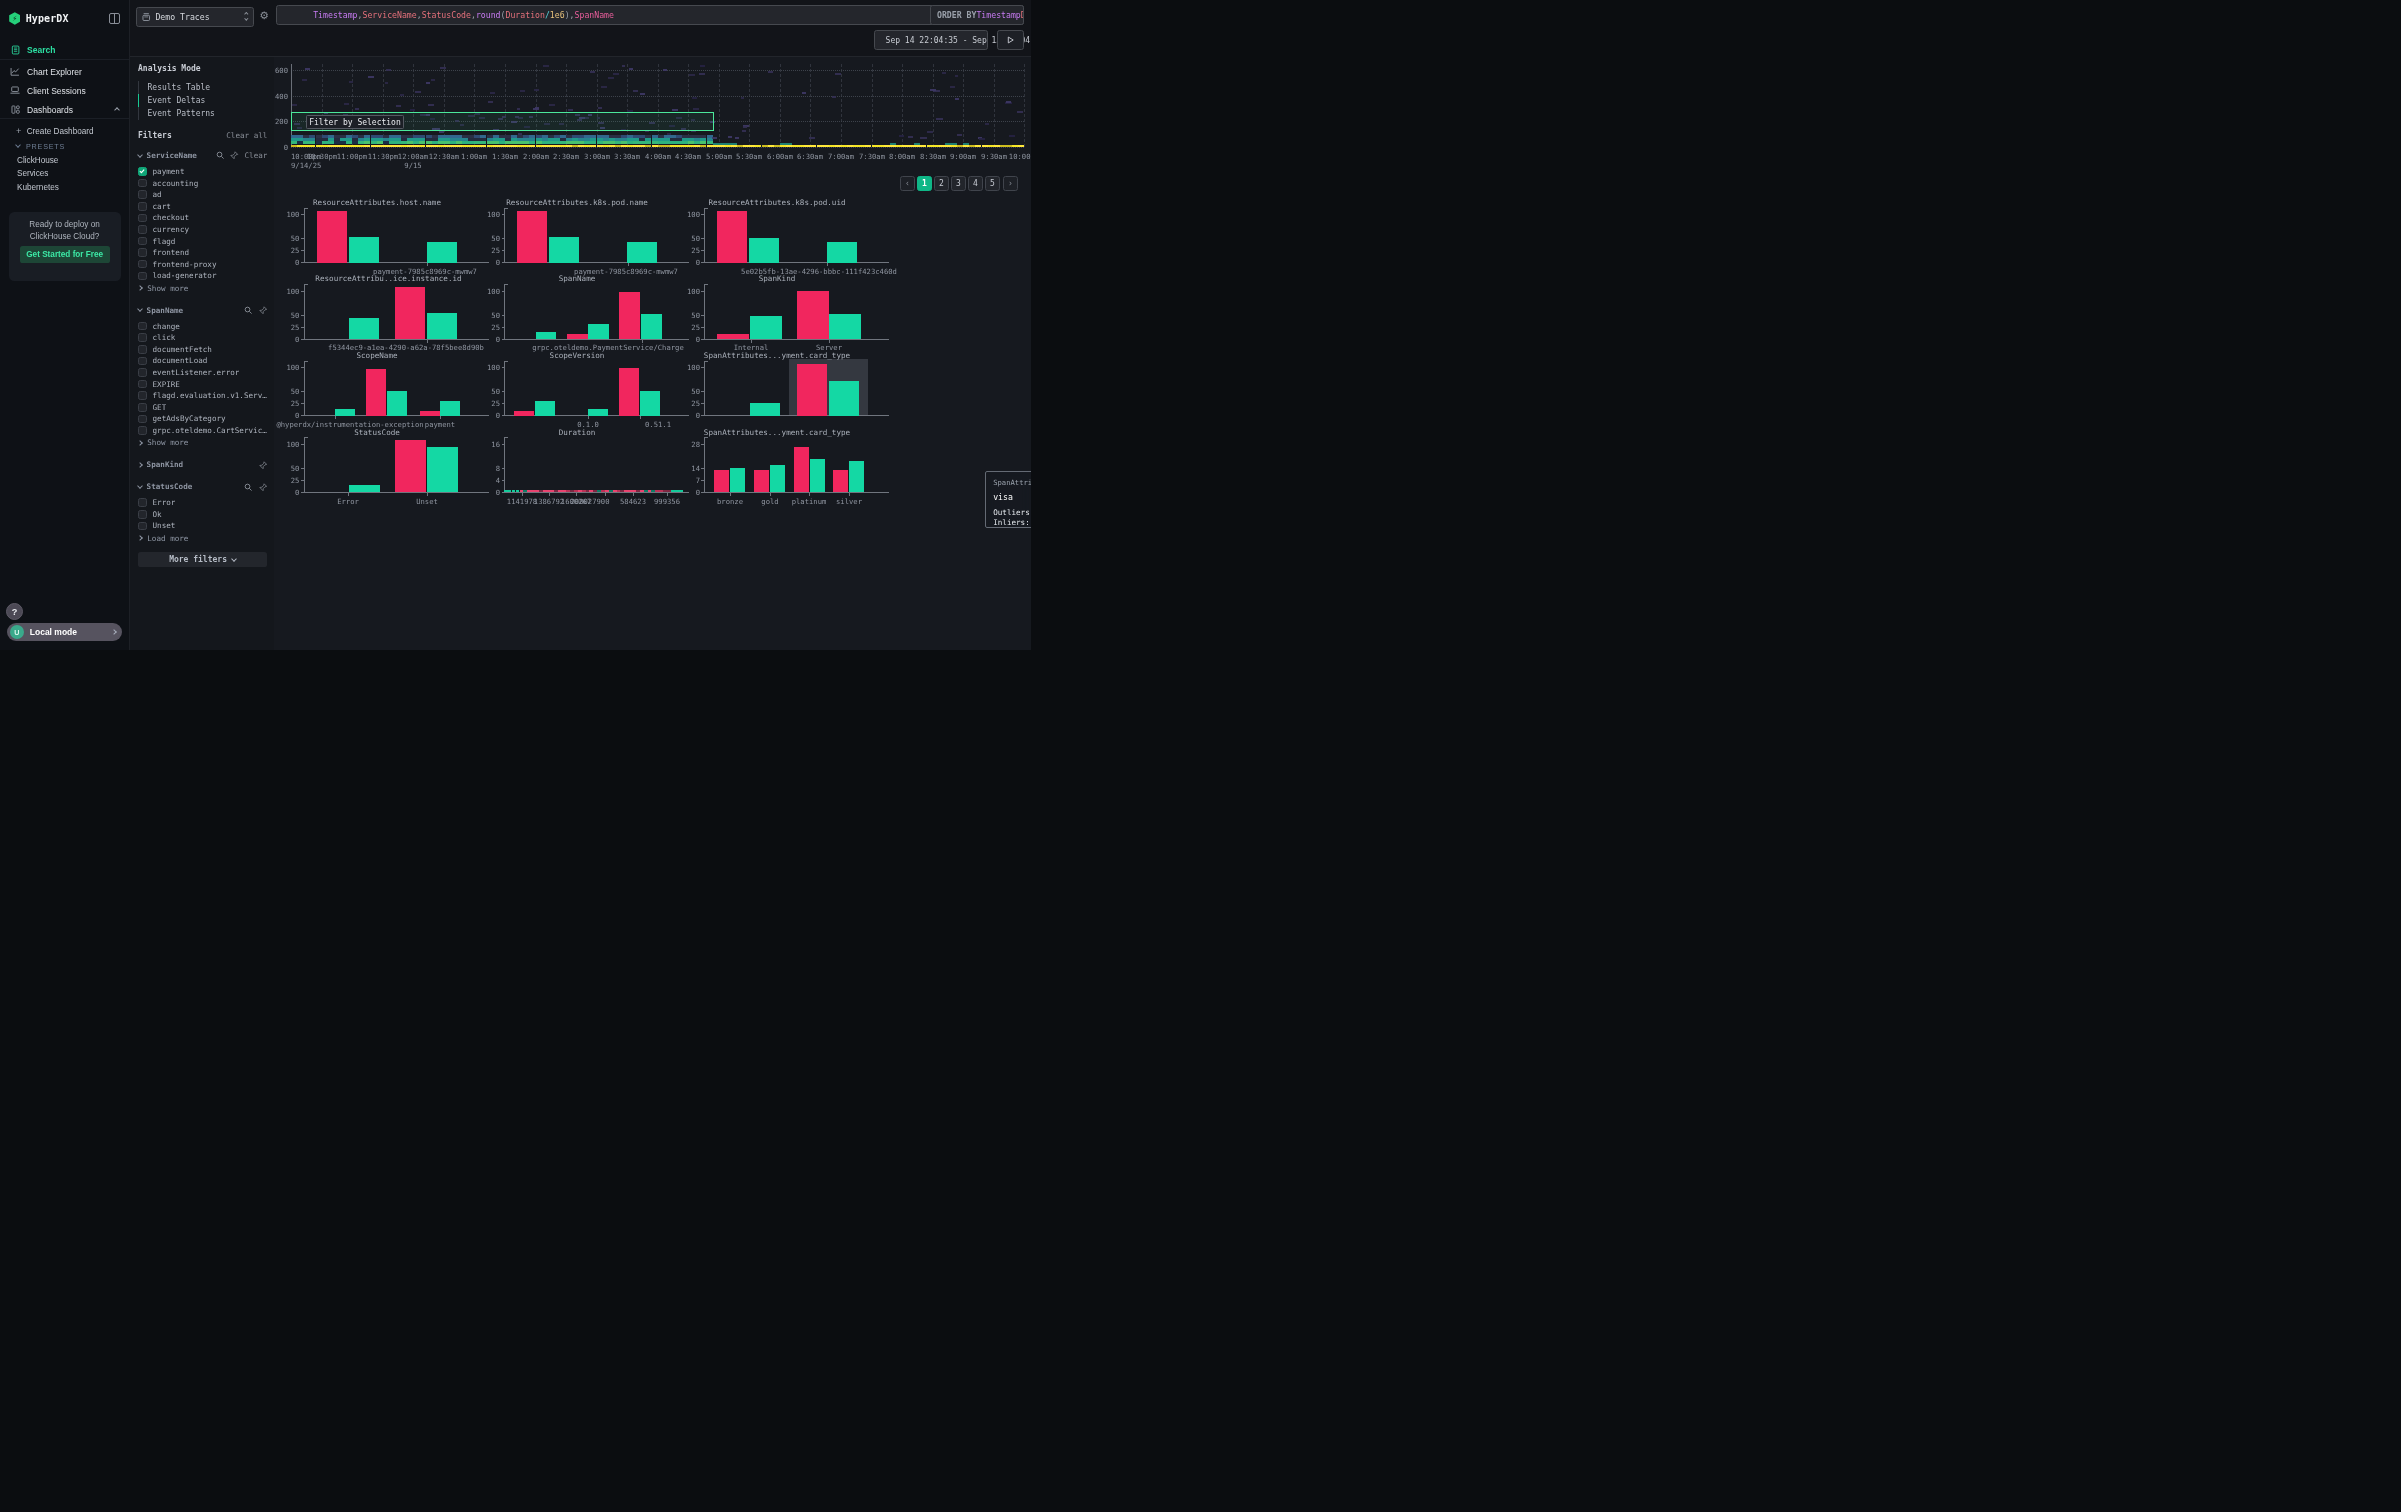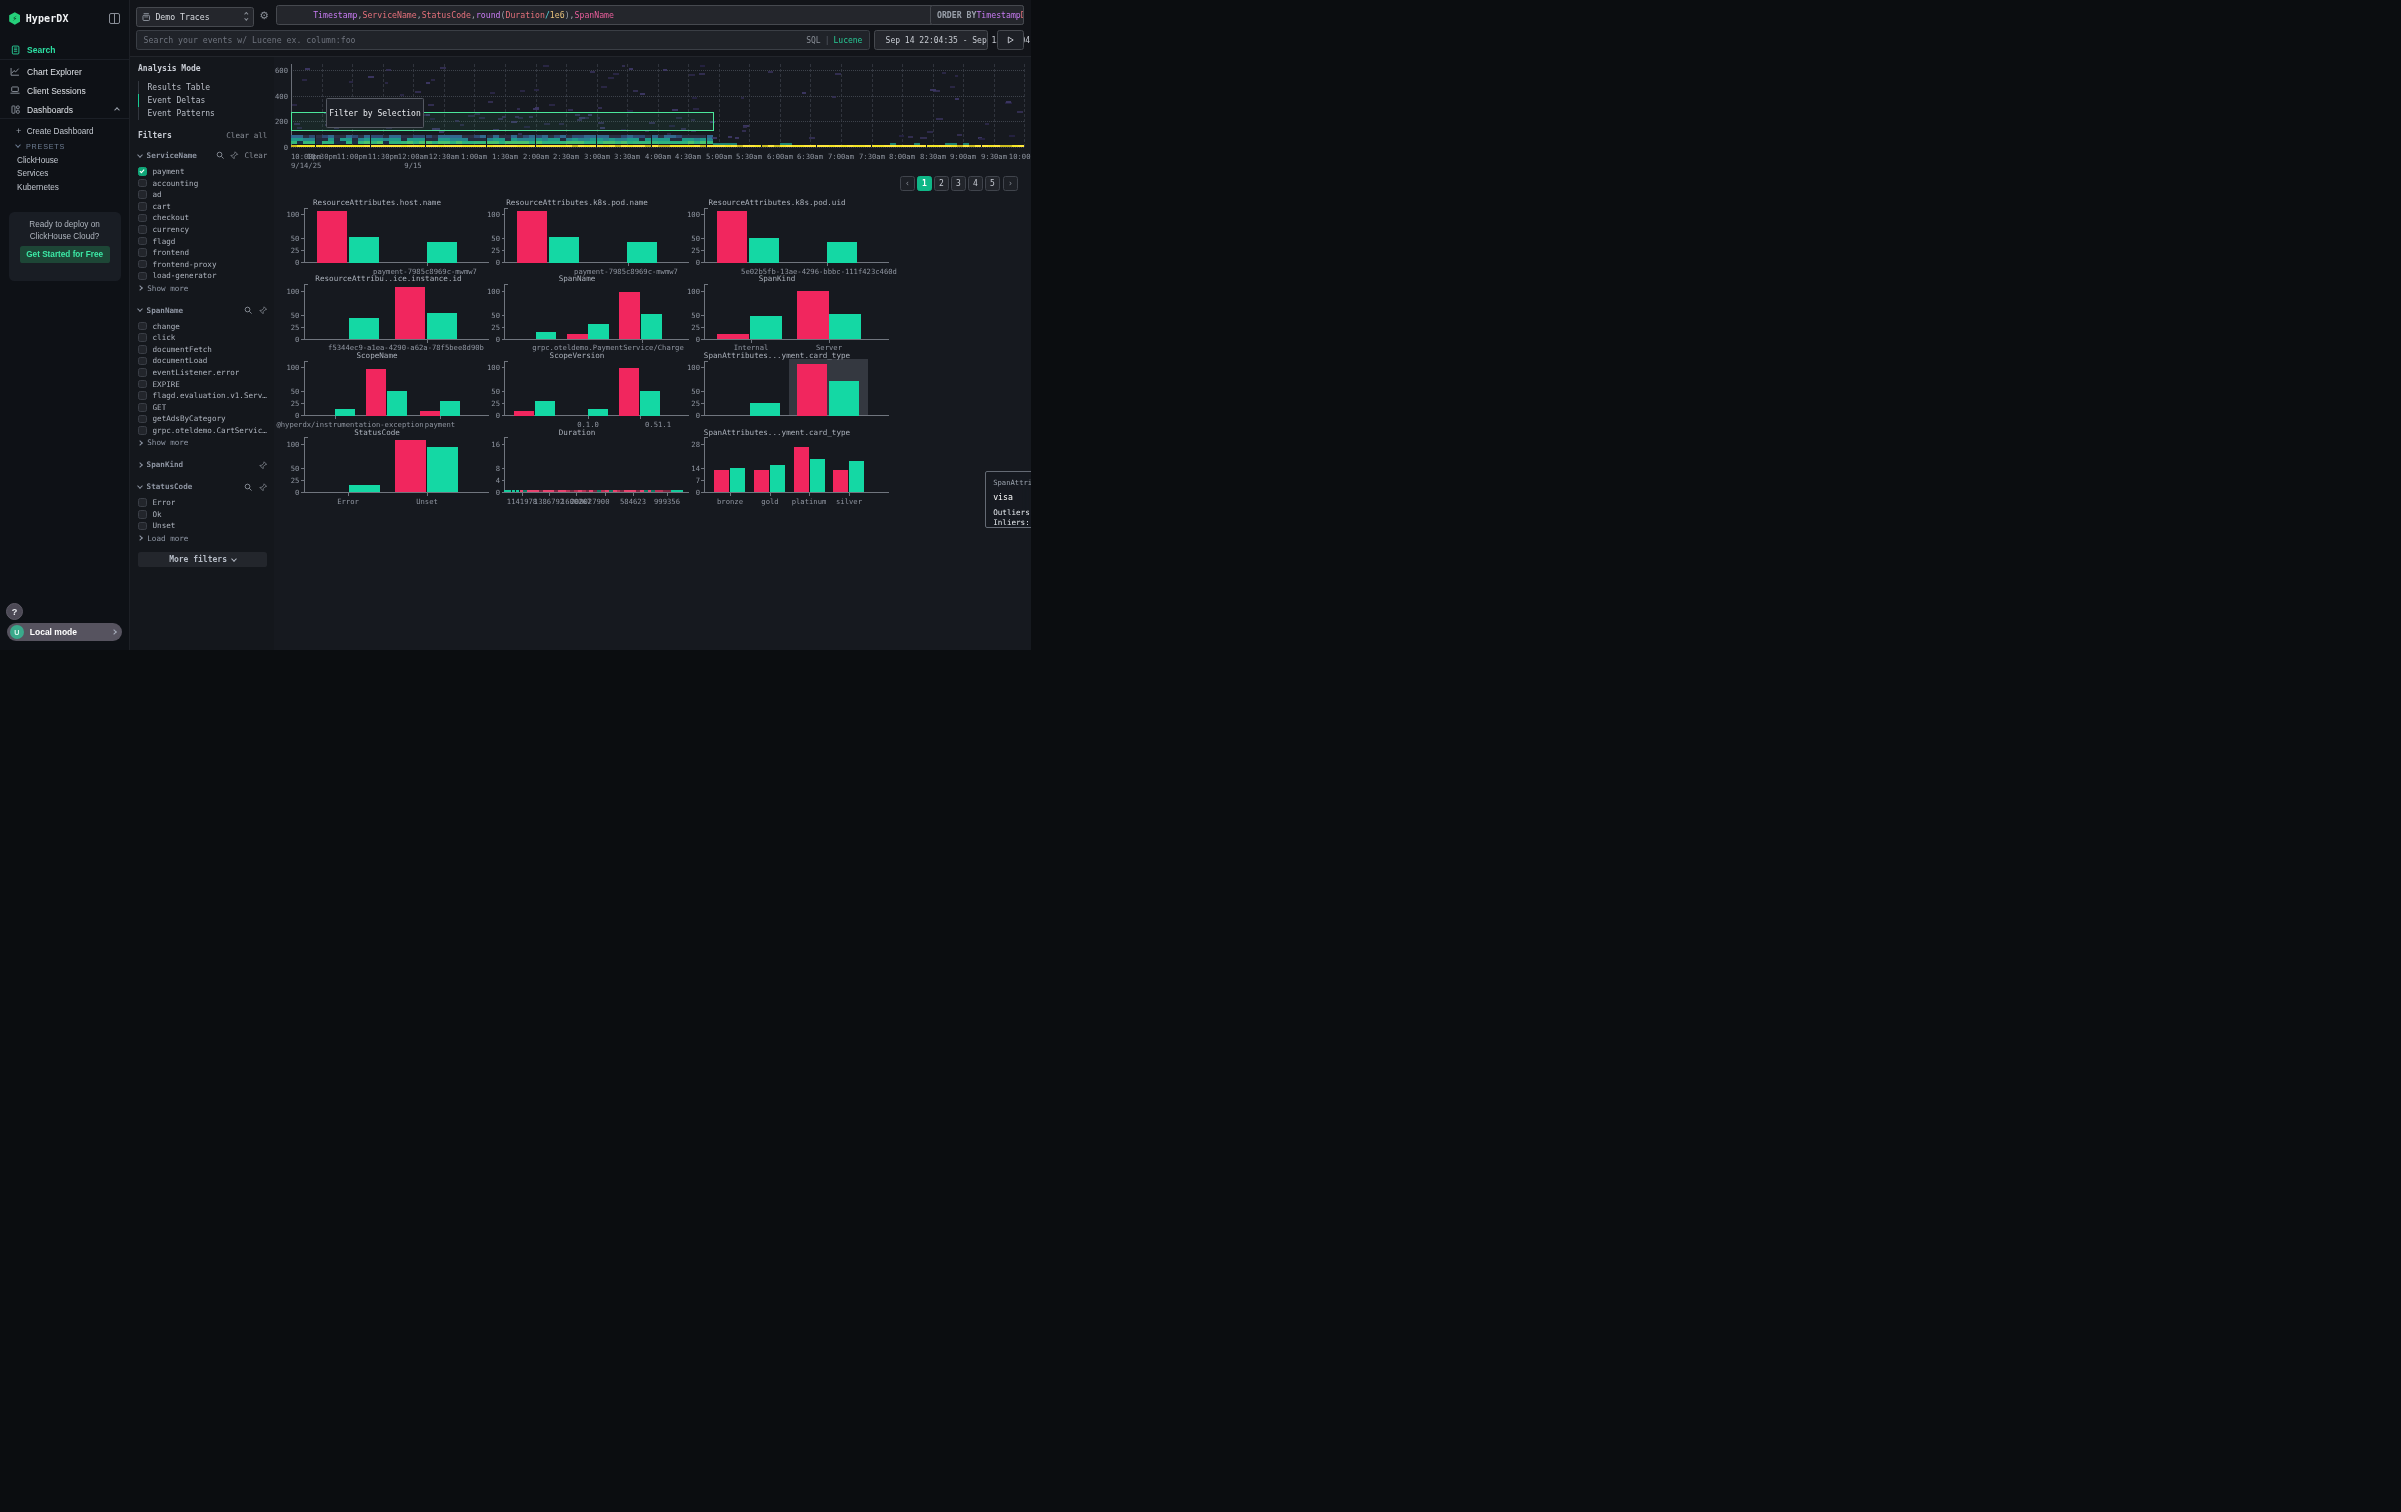--- a/index.html
+++ b/index.html
@@ -217,28 +217,20 @@
         <span class="tok-yellow">1e6</span>
         <span class="tok-pun">)</span>
         <span class="tok-pun">, </span>
         <span class="tok-pink">SpanName</span>
       </div>
     <div class="tb-box" id="order-box">
         <span class="tok-kw2">ORDER BY </span>
         <span class="tok-purple">Timestamp </span>
         <span class="tok-red">DESC</span>
       </div>
-    <div id="search-box">
-      <input id="search-input" placeholder="Search your events w/ Lucene ex. column:foo" style="">
-      <span id="lang-toggle">
-        <span class="sql">SQL</span>
-        <span class="sep">|</span>
-        <span class="lucene">Lucene</span>
-      </span>
-    </div>
     <div id="date-box">
       <svg width="8.5" height="8.5" viewBox="0 0 13 13">
           <rect x="1" y="2.5" width="11" height="9.5" rx="1.5" fill="none" stroke="#c9cdd4" stroke-width="1.2"></rect>
           <line x1="1" y1="5.5" x2="12" y2="5.5" stroke="#c9cdd4" stroke-width="1.2"></line>
           <line x1="4" y1="1" x2="4" y2="3.5" stroke="#c9cdd4" stroke-width="1.2"></line>
           <line x1="9" y1="1" x2="9" y2="3.5" stroke="#c9cdd4" stroke-width="1.2"></line>
         </svg>
       <span>Sep 14 22:04:35 - Sep 15 10:04:35</span>
     </div>
     <div id="run-btn">
@@ -972,21 +964,21 @@
         <div class="tick-label" style="top: 95px; left: 567px; transform: translateX(-50%);">7:00am</div>
         <div class="tick-label" style="top: 95px; left: 598px; transform: translateX(-50%);">7:30am</div>
         <div class="tick-label" style="top: 95px; left: 628px; transform: translateX(-50%);">8:00am</div>
         <div class="tick-label" style="top: 95px; left: 659px; transform: translateX(-50%);">8:30am</div>
         <div class="tick-label" style="top: 95px; left: 689px; transform: translateX(-50%);">9:00am</div>
         <div class="tick-label" style="top: 95px; left: 720px; transform: translateX(-50%);">9:30am</div>
         <div class="tick-label" style="top: 95px; left: 750px; transform: translateX(-50%);">10:00am</div>
         <div class="tick-label" style="top: 104px; left: 17px;">9/14/25</div>
         <div class="tick-label" style="top: 104px; left: 139px; transform: translateX(-50%);">9/15</div>
       </div>
-    <div id="filter-sel-btn" style="left:32px;top:41px;width:98px;height:30px;margin-left:20px;">
+    <div id="filter-sel-btn" style="left:32px;top:58px;width:98px;height:14px;">
       <span>Filter by Selection</span>
     </div>
     <div id="pager" class="abs" style="left:0;top:0;right:0;height:0;">
         <div class="page-btn navb" style="left: 626px; top: 119px;">‹</div>
         <div class="page-btn active" style="left: 643px; top: 119px;">1</div>
         <div class="page-btn" style="left: 660px; top: 119px;">2</div>
         <div class="page-btn" style="left: 677px; top: 119px;">3</div>
         <div class="page-btn" style="left: 694px; top: 119px;">4</div>
         <div class="page-btn" style="left: 711px; top: 119px;">5</div>
         <div class="page-btn navb" style="left: 729px; top: 119px;">›</div>

